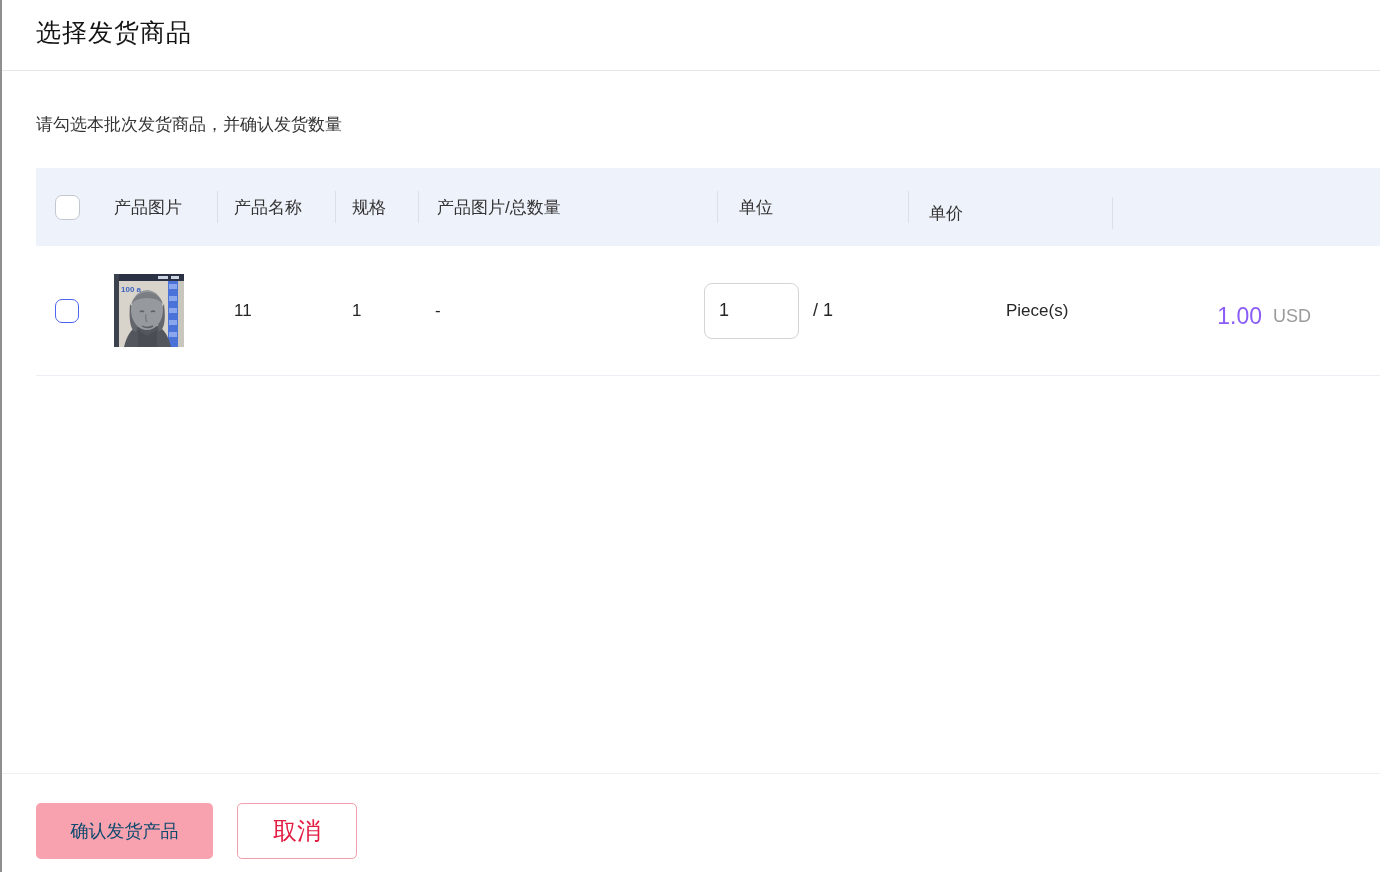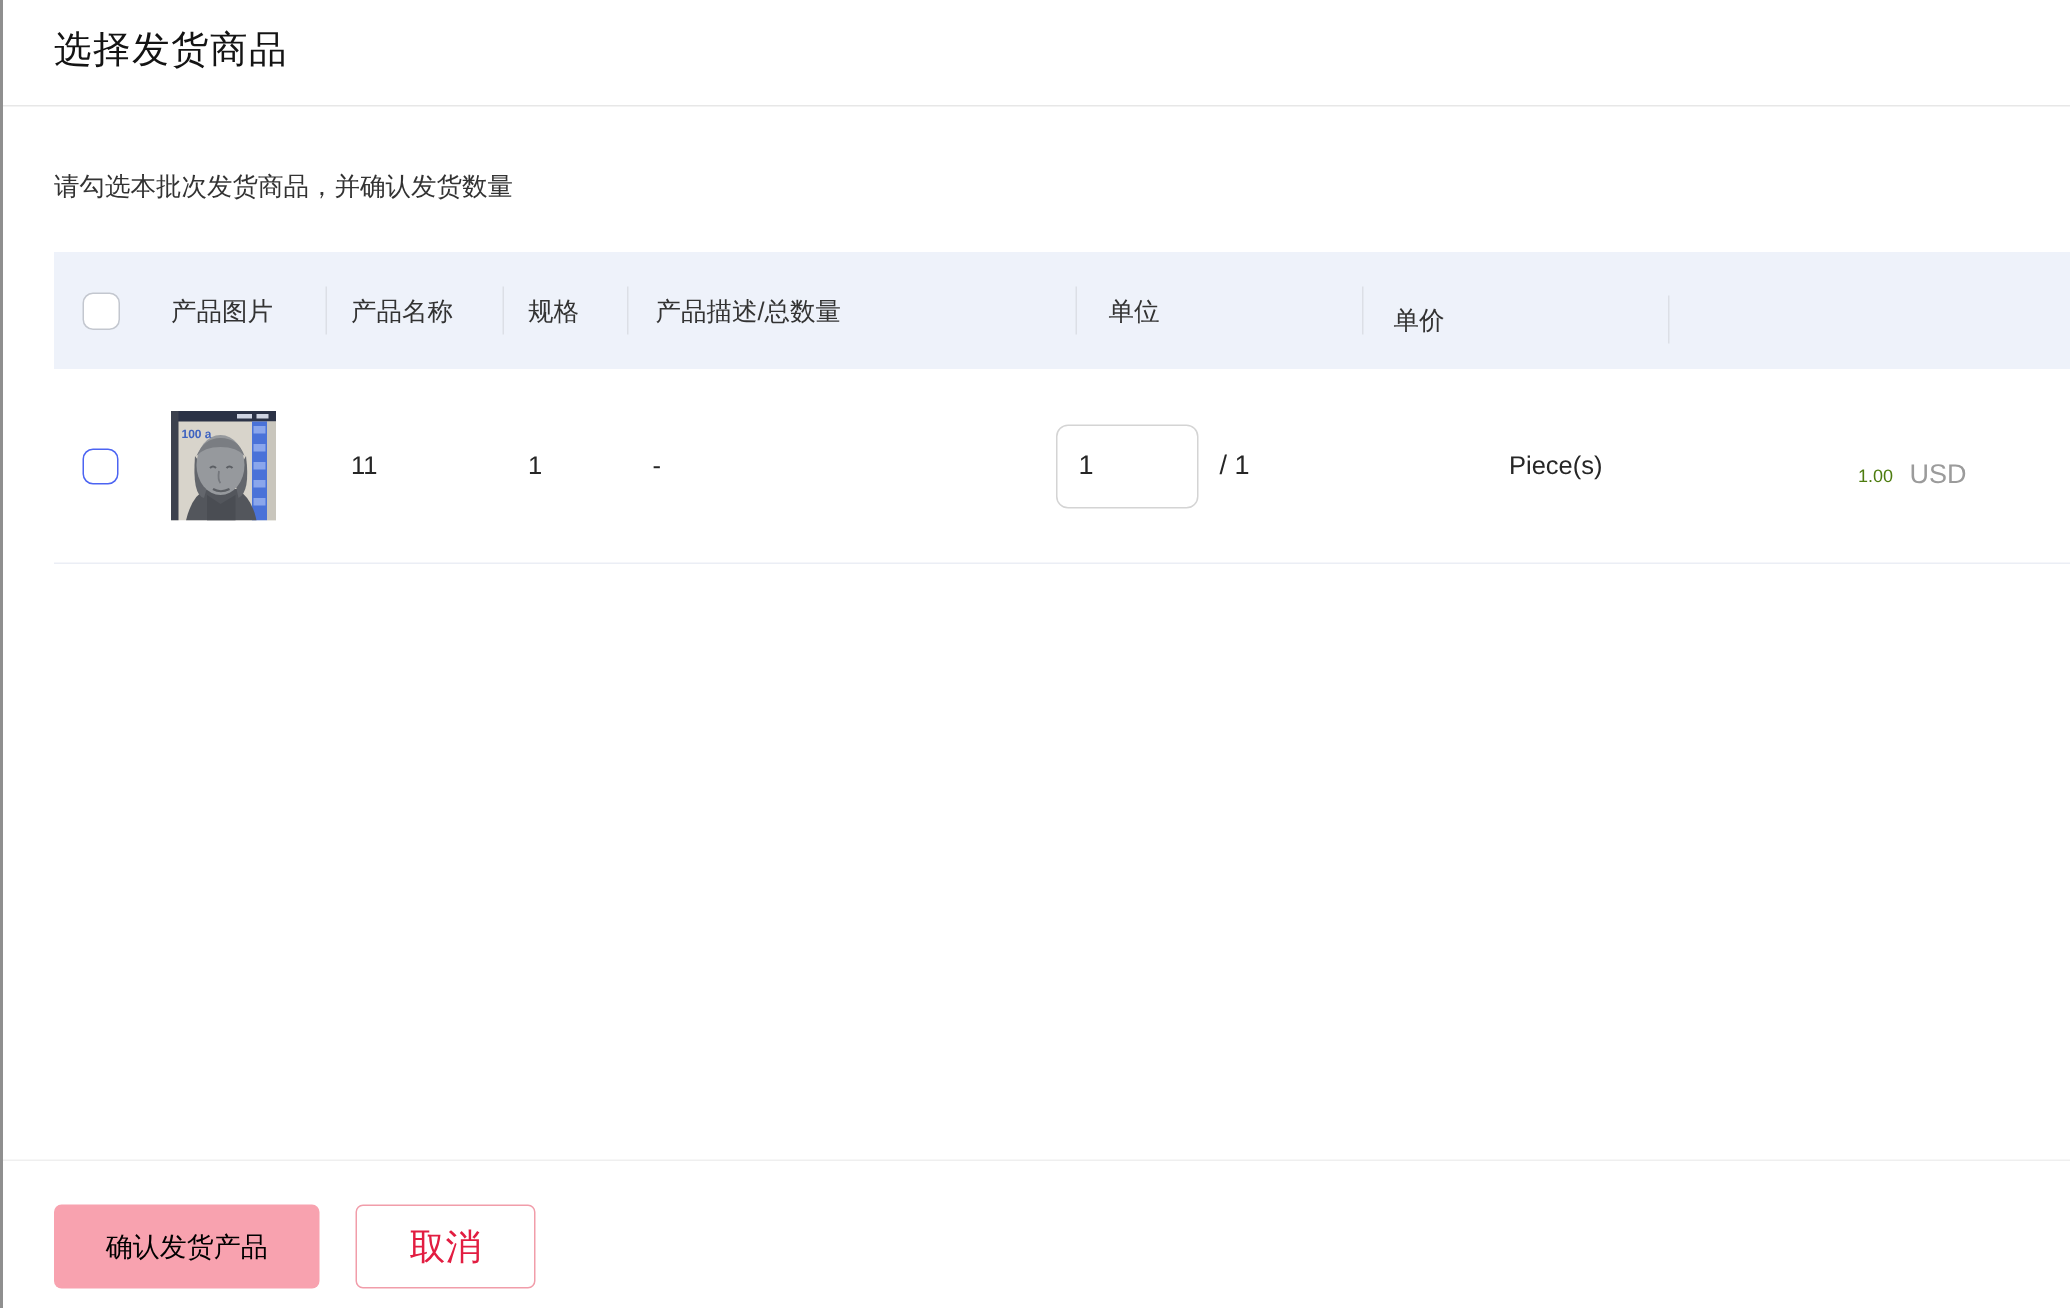--- a/index.html
+++ b/index.html
@@ -46,28 +46,28 @@
 
   .product-img { width:70px; height:73px; display:block; }
 
   .qty-input {
     width:95px; height:56px; border:1px solid #d4d4d4; border-radius:8px;
     font-size:18px; padding-left:14px; color:#262626; background:#fff;
     font-family:inherit; outline:none;
   }
   .qty-total { margin-left:14px; font-size:18px; color:#262626; }
 
-  .price-amount { display:inline-block; width:66px; text-align:right; font-size:12px; color:#4d7c0f; }
+  .price-amount { display:inline-block; width:66px; text-align:right; font-size:23px; color:#8b5cf6; }
   .price-currency { margin-left:11px; font-size:18px; color:#9b9b9b; }
 
   .divider-footer { position:absolute; left:2px; right:0; top:773px; height:1px; background:#efefef; }
 
   .btn-confirm {
     position:absolute; left:36px; top:803px; width:177px; height:56px;
-    background:#f8a2af; color:#000000; font-size:18px; border:none; border-radius:5px;
+    background:#f8a2af; color:#0c4a6e; font-size:18px; border:none; border-radius:5px;
     font-family:inherit; cursor:pointer;
   }
   .btn-cancel {
     position:absolute; left:237px; top:803px; width:120px; height:56px;
     background:#ffffff; color:#e21d41; font-size:24px;
     border:1px solid #f19daa; border-radius:5px;
     font-family:inherit; cursor:pointer;
   }
 </style>
 </head>
@@ -82,21 +82,21 @@
 
 <div class="table">
 
   <div class="thead">
     <div class="cell c-check">
       <div class="checkbox"></div>
     </div>
     <div class="cell c-img sep">产品图片</div>
     <div class="cell c-name sep">产品名称</div>
     <div class="cell c-spec sep">规格</div>
-    <div class="cell c-qty sep">产品描述/总数量</div>
+    <div class="cell c-qty sep">产品图片/总数量</div>
     <div class="cell c-unit sep">单位</div>
     <div class="cell c-price sep">单价</div>
   </div>
 
   <div class="trow">
     <div class="cell c-check">
       <div class="checkbox active"></div>
     </div>
 
     <div class="cell c-img">

